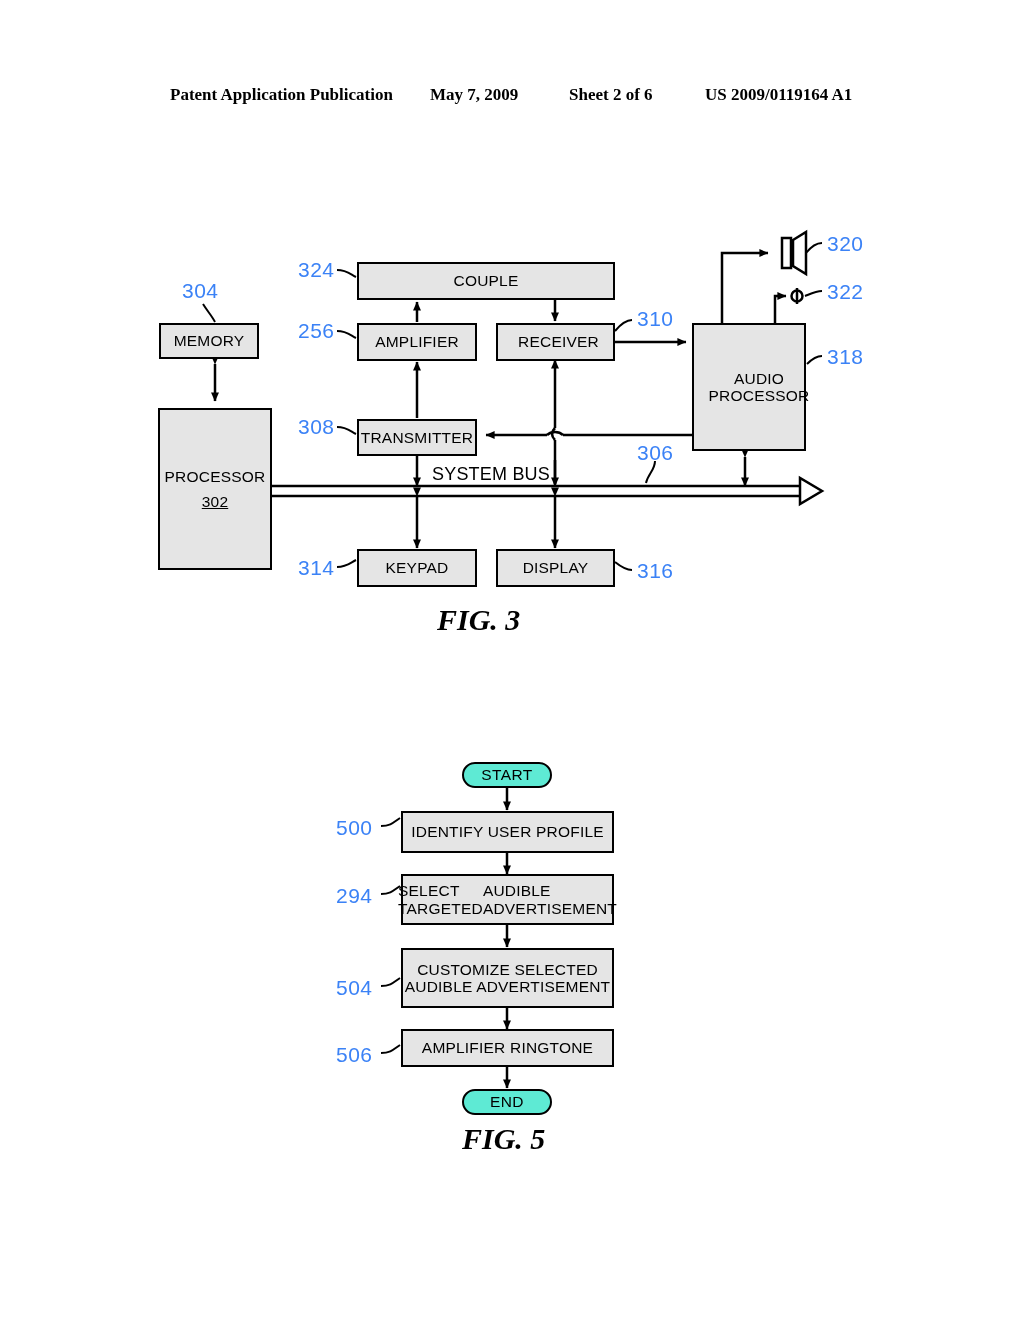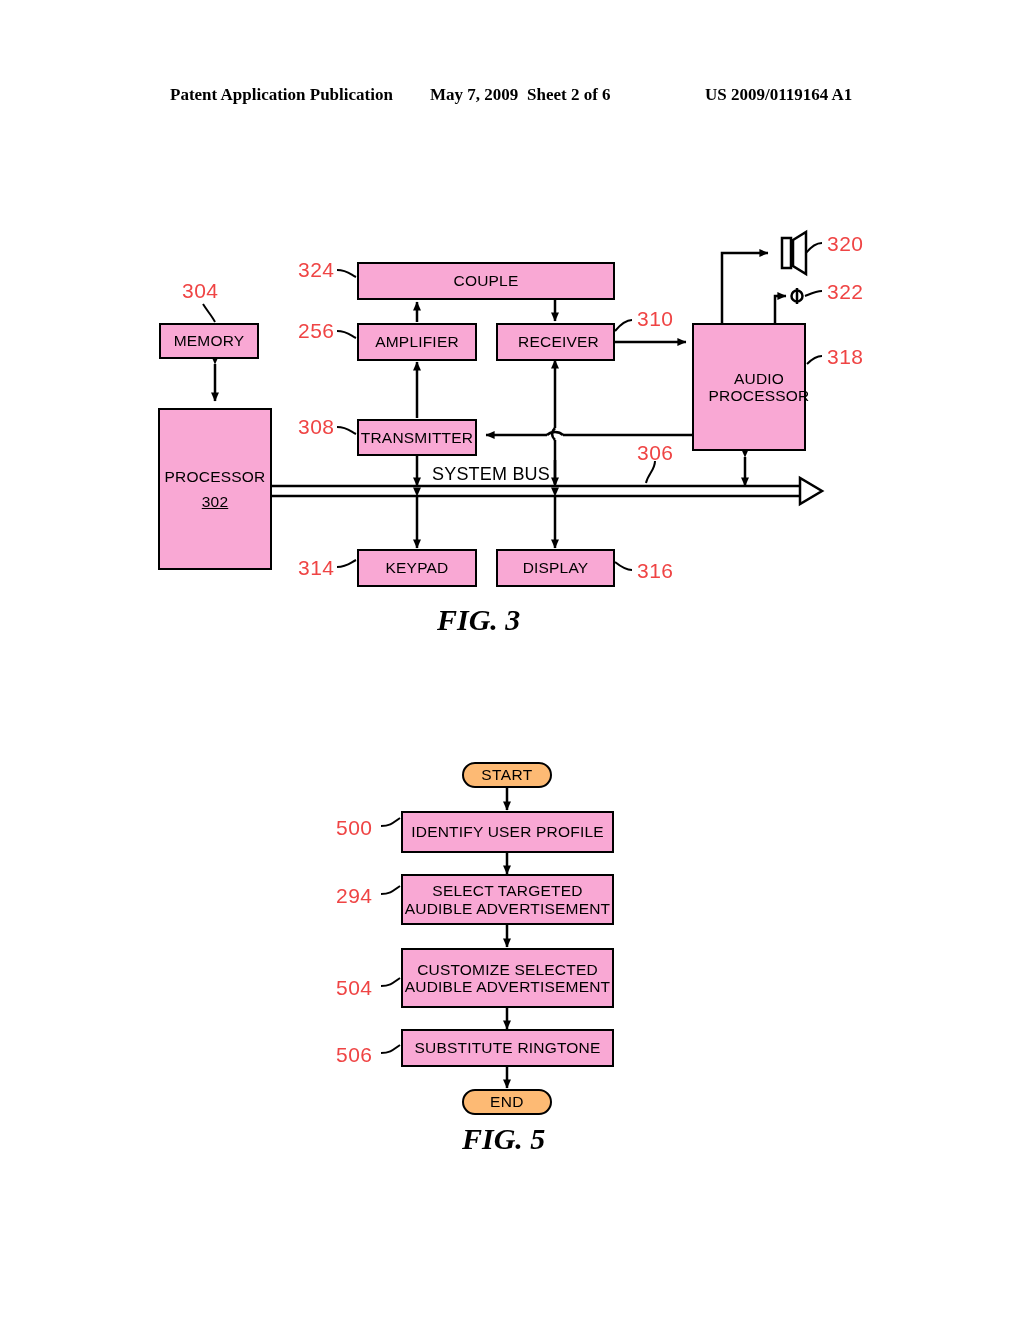--- a/index.html
+++ b/index.html
@@ -28,21 +28,21 @@
     font-size: 17px;
     letter-spacing: 0px;
   }
   #page-header .hdr-item {
     position: absolute;
     white-space: nowrap;
     top: 0;
   }
   .hdr-pub   { left: 128px; margin-left: 42px; }
   .hdr-date  { left: 430px; }
-  .hdr-sheet { left: 527px; }
+  .hdr-sheet { left: 569px; }
   .hdr-num   { left: 705px; }
 
   
   .fig-svg {
     position: absolute;
     left: 0;
     top: 0;
     width: 1024px;
     height: 1320px;
     pointer-events: none;
@@ -57,21 +57,21 @@
     white-space: nowrap;
   }
   #fig3-caption { left: 437px; top: 603px; }
   #fig5-caption { left: 462px; top: 1122px; }
 
   
   .blk {
     position: absolute;
     box-sizing: border-box;
     border: 2.5px solid #000;
-    background: #f9a8d4;
+    background: #e5e5e5;
     display: flex;
     align-items: center;
     justify-content: center;
     text-align: left;
     line-height: 1.12;
     font-size: 15.5px;
     letter-spacing: 0.2px;
     color: #000;
   }
   .blk .lbl { display: block; }
@@ -81,37 +81,37 @@
     margin-top: 7px;
   }
 
   
   .refnum {
     position: absolute;
     font-size: 21px;
     font-family: "Liberation Sans", sans-serif;
     letter-spacing: 0.5px;
     white-space: nowrap;
-    color: #ef4444;
+    color: #3b82f6;
   }
 
   .plainlabel {
     position: absolute;
     font-size: 18px;
     white-space: nowrap;
     letter-spacing: 0.2px;
   }
 
   
   .term {
     position: absolute;
     box-sizing: border-box;
     border: 2.5px solid #000;
     border-radius: 999px;
-    background: #fdba74;
+    background: #5eead4;
     display: flex;
     align-items: center;
     justify-content: center;
     font-size: 15.5px;
     letter-spacing: 0.4px;
   }
 </style>
 </head>
 <body>
 
@@ -266,32 +266,32 @@
 <div class="fig-caption" id="fig3-caption">FIG. 3</div>
 
 <div class="term" style="left:462px; top:762px; width:90px; height:26px;">
   <span>START</span>
 </div>
 
 <div class="blk" style="left:401px; top:811px; width:213px; height:42px;">
   <span class="lbl">IDENTIFY USER PROFILE</span>
 </div>
 
-<div class="blk" style="left:401px; top:874px; width:213px; height:51px; flex-direction:column;">
+<div class="blk" style="left:401px; top:874px; width:213px; height:51px; ">
   <span class="lbl">SELECT TARGETED</span>
   <span class="lbl">AUDIBLE ADVERTISEMENT</span>
 </div>
 
 <div class="blk" style="left:401px; top:948px; width:213px; height:60px; flex-direction:column;">
   <span class="lbl">CUSTOMIZE SELECTED</span>
   <span class="lbl">AUDIBLE ADVERTISEMENT</span>
 </div>
 
 <div class="blk" style="left:401px; top:1029px; width:213px; height:38px;">
-  <span class="lbl">SUBSTITUTE RINGTONE</span>
+  <span class="lbl">AMPLIFIER RINGTONE</span>
 </div>
 
 <div class="term" style="left:462px; top:1089px; width:90px; height:26px;">
   <span>END</span>
 </div>
 
 <span class="refnum" style="left:336px; top:816px;">500</span>
 <span class="refnum" style="left:336px; top:884px;">294</span>
 <span class="refnum" style="left:336px; top:976px;">504</span>
 <span class="refnum" style="left:336px; top:1043px;">506</span>

